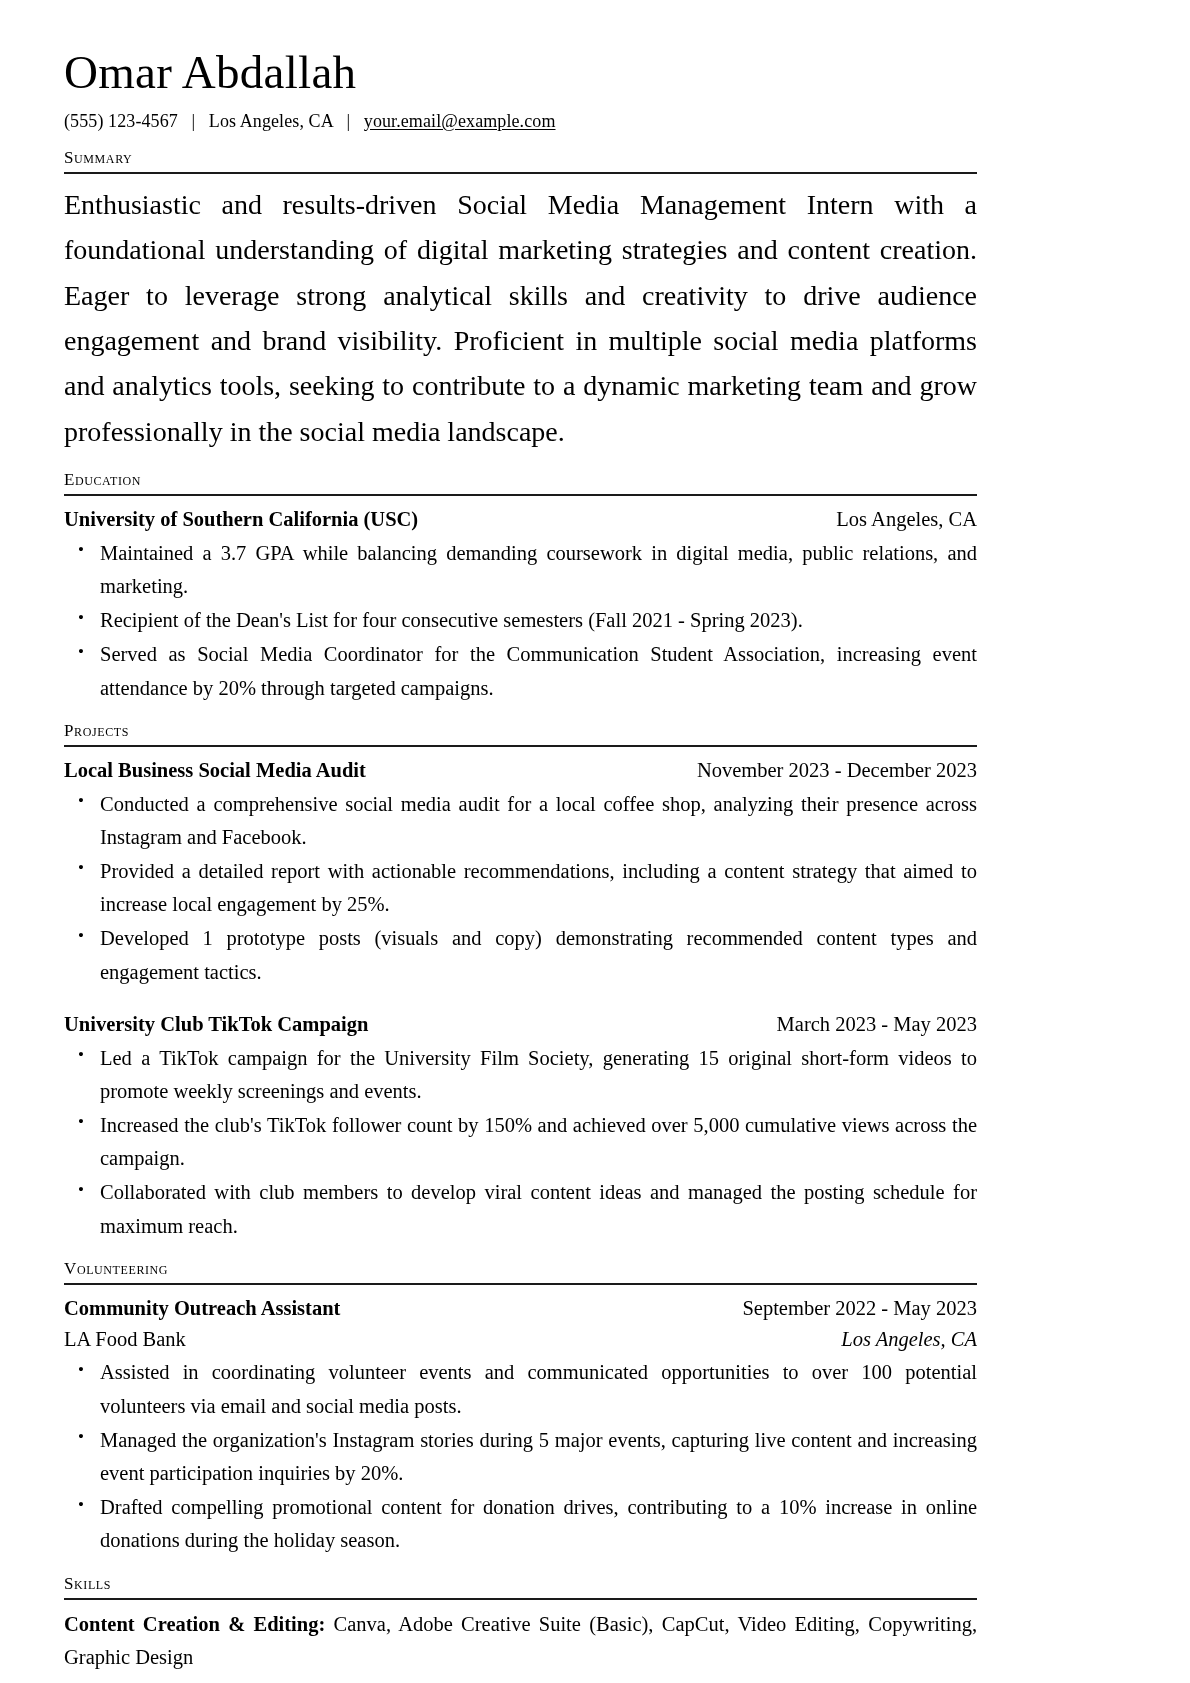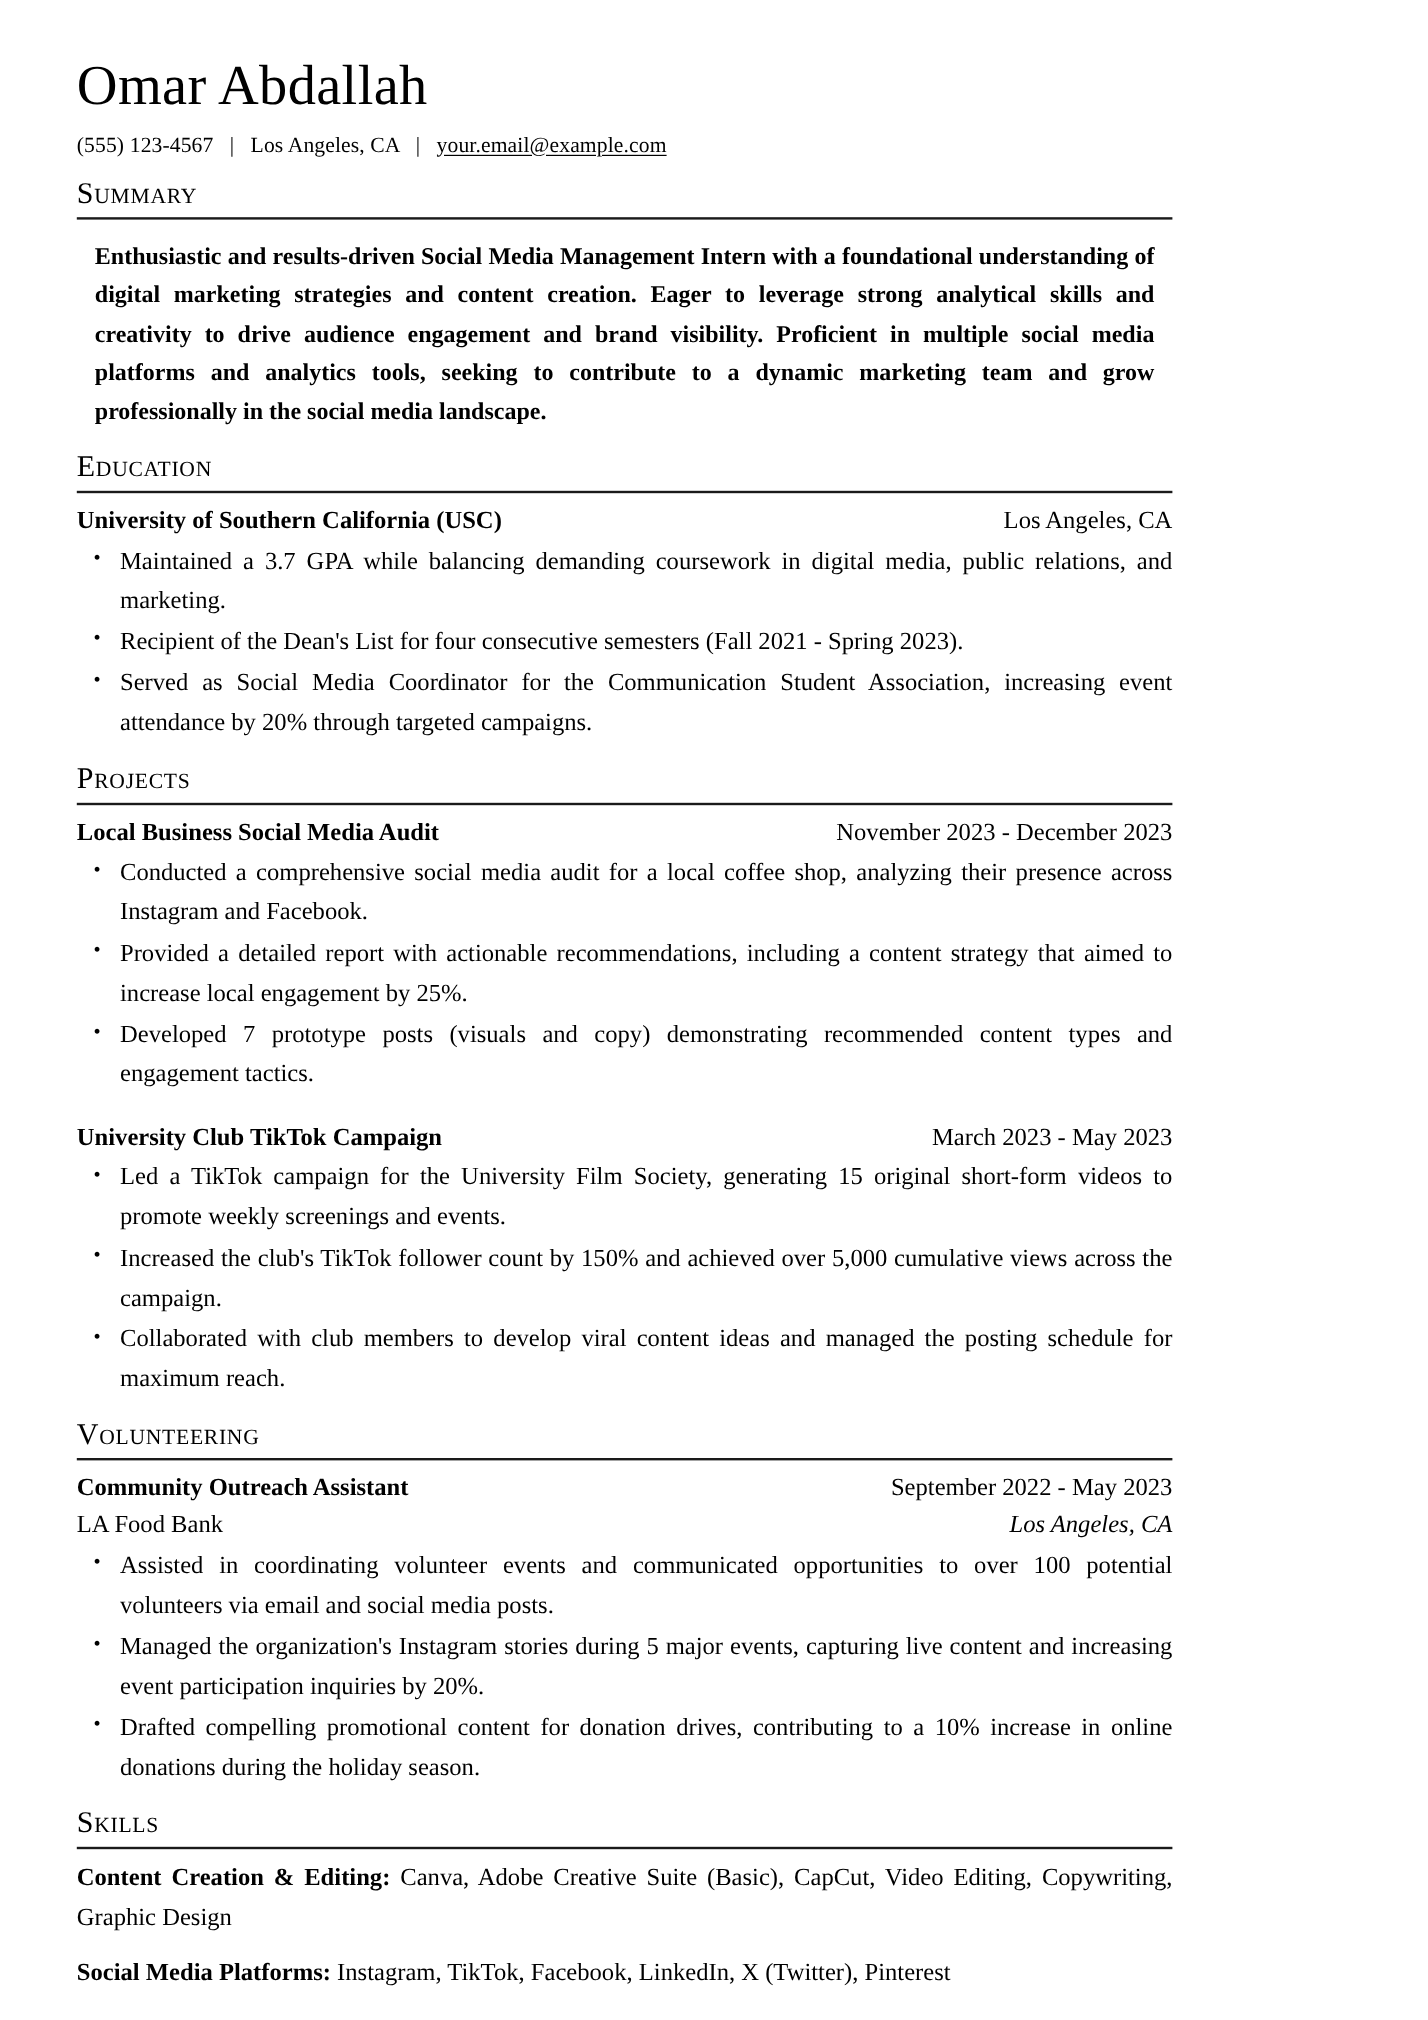--- a/index.html
+++ b/index.html
@@ -44,21 +44,21 @@
     text-decoration: underline;
     text-underline-offset: 2px;
     color: #000;
   }
 
   
   .section {
     margin-top: 16px;
   }
   .section-title {
-    font-size: 25px;
+    font-size: 17px;
     font-variant: small-caps;
     text-transform: lowercase;
     letter-spacing: 0.6px;
     padding-left: 26px;
     line-height: 1.12;
   }
   .section-title::first-letter {
     text-transform: uppercase;
   }
   .rule {
@@ -67,27 +67,26 @@
     margin: 5px 0 8px 26px;
     width: calc(100% - 52px);
   }
 
   .section-body {
     padding: 0 26px;
   }
 
   
   .para {
-    font-size: 20px;
+    font-size: 28px;
     line-height: 1.62;
     text-align: justify;
     text-justify: inter-word;
     hyphens: auto;
-    margin: 15px;
-    font-weight: bold;
+    margin: 0;
   }
 
   
   .entry {
     margin-top: 2px;
   }
   .entry + .entry {
     margin-top: 20px;
   }
   .entry-row {
@@ -185,21 +184,21 @@
     <div class="section-body">
 
       <div class="entry">
         <div class="entry-row">
           <span class="left bold">Local Business Social Media Audit</span>
           <span class="right">November 2023 - December 2023</span>
         </div>
         <ul class="bullets">
           <li>Conducted a comprehensive social media audit for a local coffee shop, analyzing their presence across Instagram and Facebook.</li>
           <li>Provided a detailed report with actionable recommendations, including a content strategy that aimed to increase local engagement by 25%.</li>
-          <li>Developed 7 prototype posts (visuals and copy) demonstrating recommended content types and engagement tactics.</li>
+          <li>Developed 1 prototype posts (visuals and copy) demonstrating recommended content types and engagement tactics.</li>
         </ul>
       </div>
 
       <div class="entry">
         <div class="entry-row">
           <span class="left bold">University Club TikTok Campaign</span>
           <span class="right">March 2023 - May 2023</span>
         </div>
         <ul class="bullets">
           <li>Led a TikTok campaign for the University Film Society, generating 15 original short-form videos to promote weekly screenings and events.</li>

